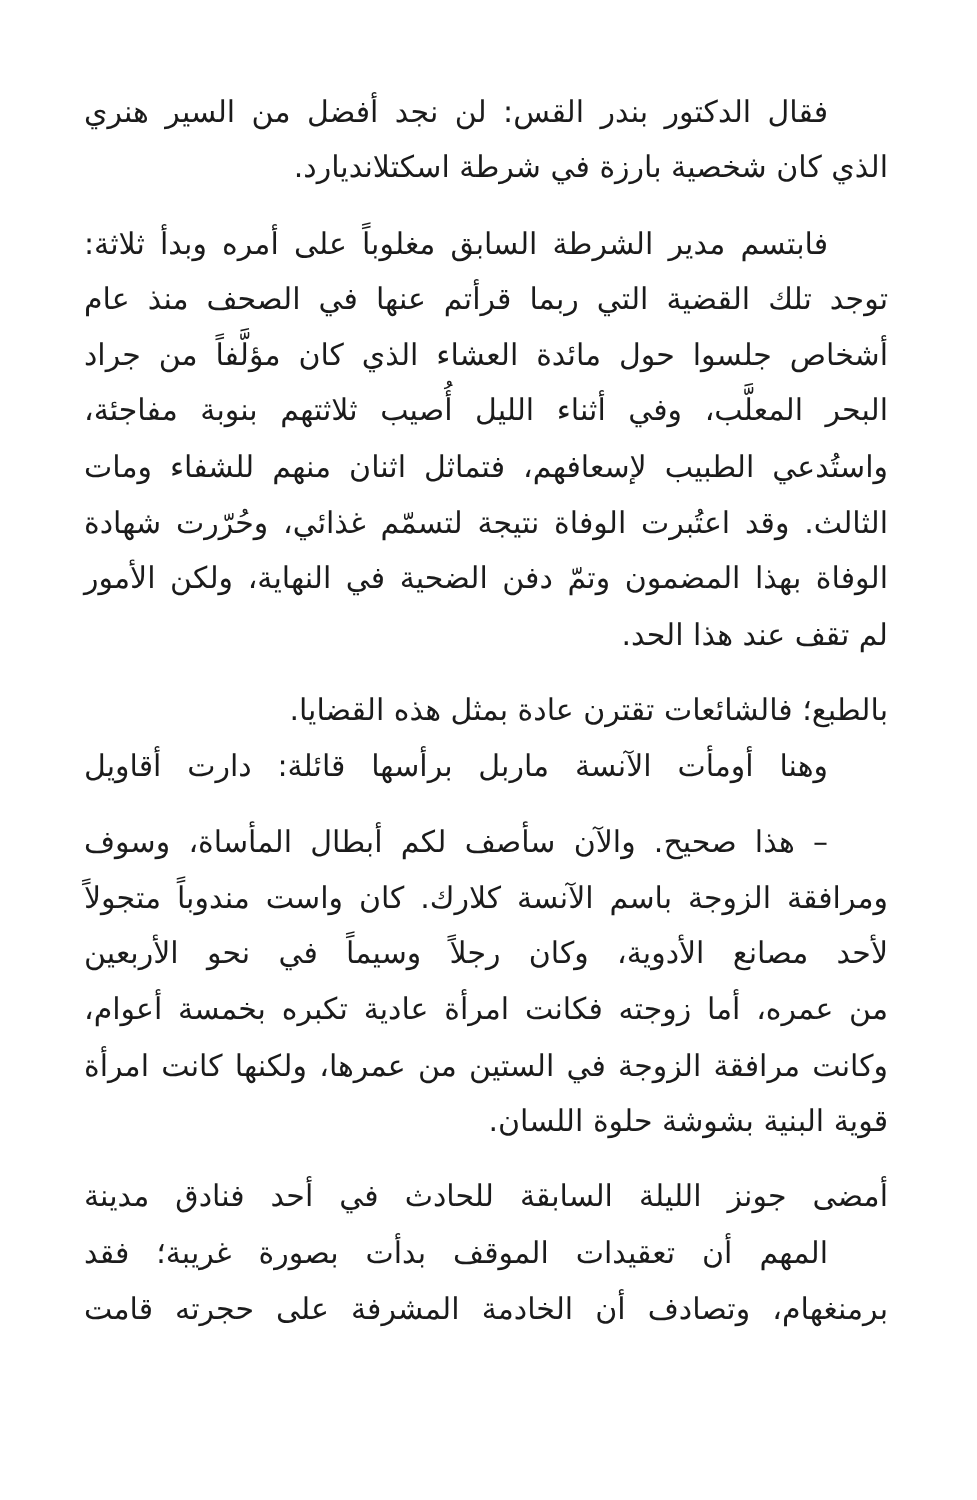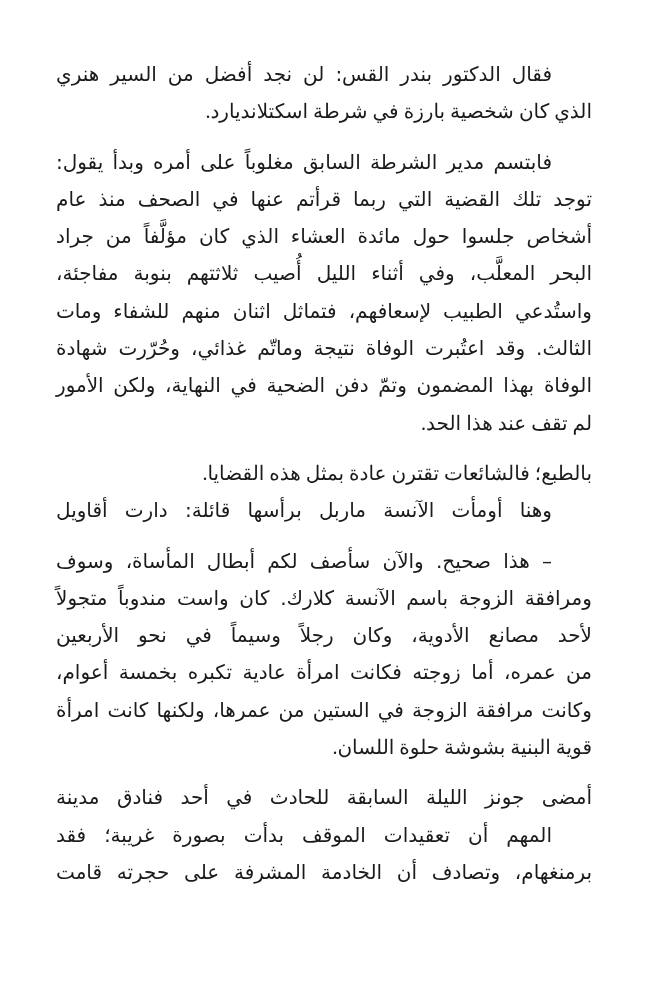--- a/index.html
+++ b/index.html
@@ -31,40 +31,39 @@
     text-align: justify;
     text-align-last: justify;
   }
   
   .line.first {
     padding-right: 40px;
   }
   
   .line.last {
     text-align-last: right;
-    font-family: Liberation Serif, serif;
   }
 </style>
 </head>
 <body>
 
 <div class="page">
 
   <div class="para">
     <div class="line first">فقال الدكتور بندر القس: لن نجد أفضل من السير هنري</div>
     <div class="line last">الذي كان شخصية بارزة في شرطة اسكتلانديارد.</div>
   </div>
 
   <div class="para">
-    <div class="line first">فابتسم مدير الشرطة السابق مغلوباً على أمره وبدأ يقول:</div>
+    <div class="line first">فابتسم مدير الشرطة السابق مغلوباً على أمره وبدأ ثلاثة:</div>
     <div class="line">توجد تلك القضية التي ربما قرأتم عنها في الصحف منذ عام</div>
     <div class="line">أشخاص جلسوا حول مائدة العشاء الذي كان مؤلَّفاً من جراد</div>
     <div class="line">البحر المعلَّب، وفي أثناء الليل أُصيب ثلاثتهم بنوبة مفاجئة،</div>
     <div class="line">واستُدعي الطبيب لإسعافهم، فتماثل اثنان منهم للشفاء ومات</div>
-    <div class="line">الثالث. وقد اعتُبرت الوفاة نتيجة وماتّم غذائي، وحُرّرت شهادة</div>
+    <div class="line">الثالث. وقد اعتُبرت الوفاة نتيجة لتسمّم غذائي، وحُرّرت شهادة</div>
     <div class="line">الوفاة بهذا المضمون وتمّ دفن الضحية في النهاية، ولكن الأمور</div>
     <div class="line last">لم تقف عند هذا الحد.</div>
   </div>
 
   <div class="para">
     <div class="line last">بالطبع؛ فالشائعات تقترن عادة بمثل هذه القضايا.</div>
     <div class="line first">وهنا أومأت الآنسة ماربل برأسها قائلة: دارت أقاويل</div>
   </div>
 
   <div class="para">

